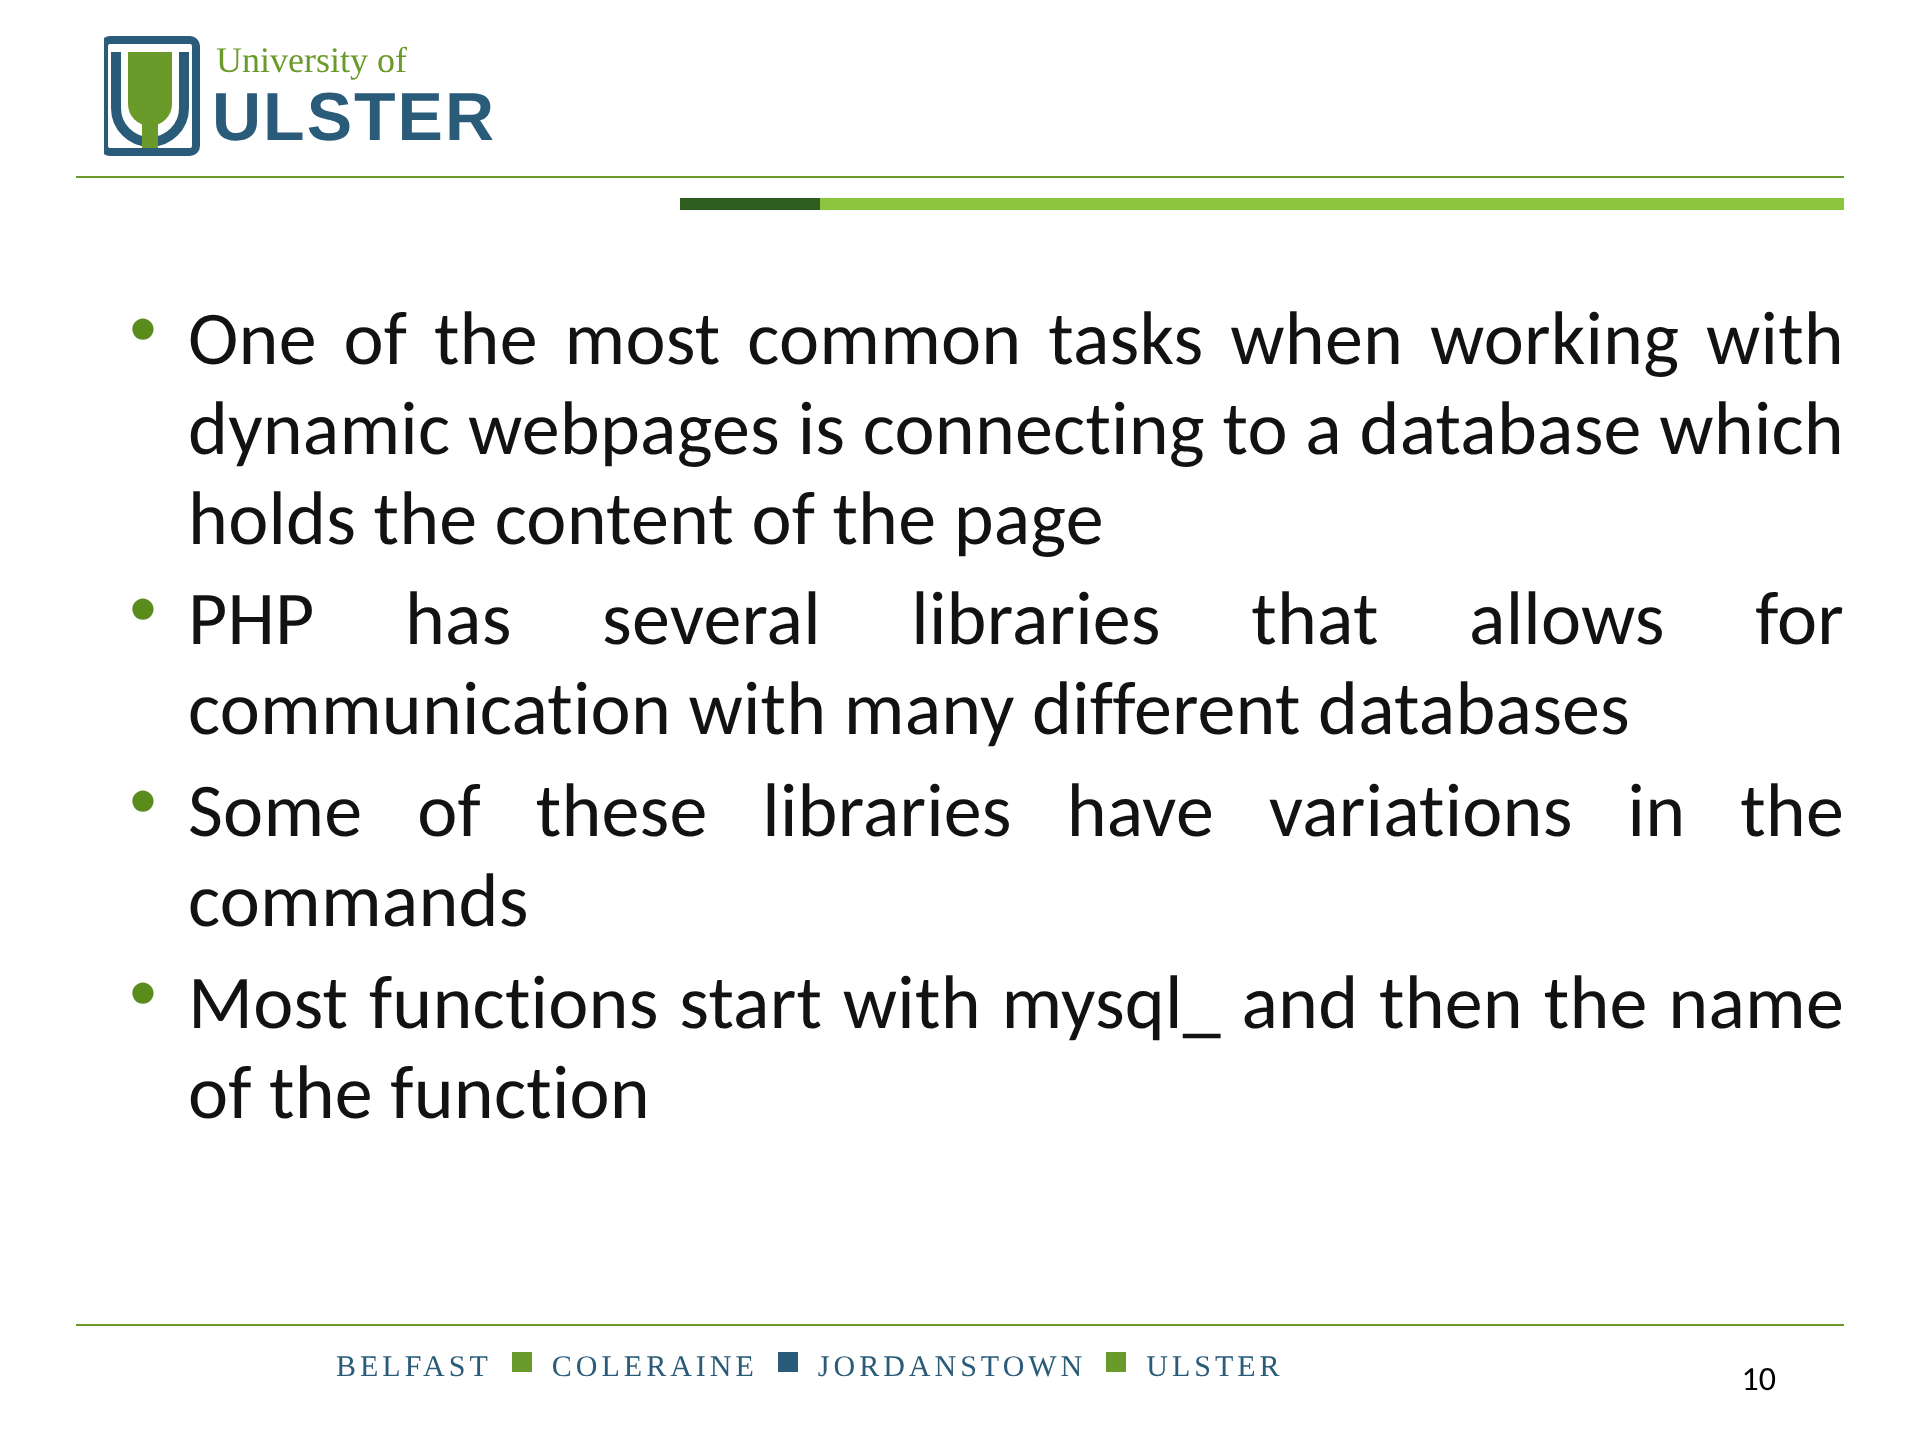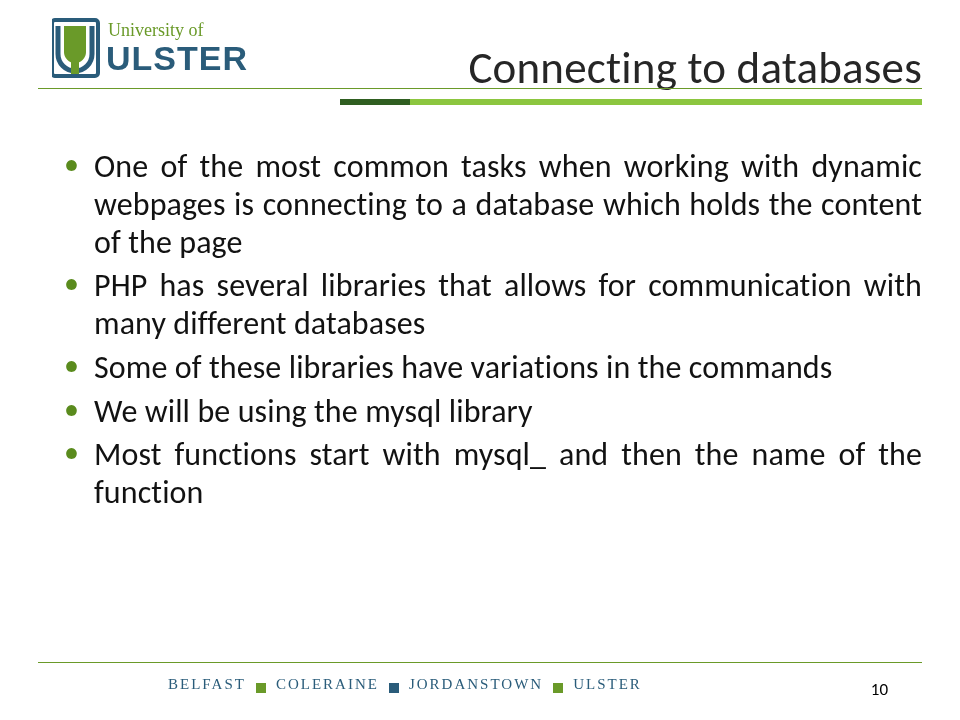--- a/index.html
+++ b/index.html
@@ -55,21 +55,21 @@
     left: 58px;
     right: 38px;
     top: 148px;
   }
   .content ul {
     list-style: none;
   }
   .content li {
     position: relative;
     padding-left: 36px;
-    font-size: 32px;
+    font-size: 38px;
     line-height: 1.18;
     color: #121212;
     text-align: justify;
     margin-bottom: 6px;
     letter-spacing: 0.1px;
   }
   .content li::before {
     content: "•";
     position: absolute;
     left: 6px;
@@ -90,21 +90,21 @@
     right: 38px;
     top: 0;
     height: 1px;
     background: #6a9a29;
   }
   .campuses {
     position: absolute;
     left: 168px;
     top: 14px;
     display: flex;
-    align-items: flex-end;
+    align-items: flex-start;
     gap: 10px;
     font-family: Georgia, "Times New Roman", serif;
     font-size: 15px;
     letter-spacing: 2px;
     color: #2a5c7a;
   }
   .campuses .sq {
     width: 10px;
     height: 10px;
     display: inline-block;
@@ -126,34 +126,32 @@
   <svg class="logo" viewBox="0 0 252 74">
     <g>
       <rect x="0" y="8" width="46" height="56" rx="3" fill="none" stroke="#2a5c7a" stroke-width="4"></rect>
       <path d="M6 14 v28 a17 17 0 0 0 34 0 v-28" fill="none" stroke="#2a5c7a" stroke-width="5"></path>
       <path d="M12 14 v26 a11 11 0 0 0 22 0 v-26" fill="#6a9a29"></path>
       <rect x="19" y="40" width="8" height="22" fill="#6a9a29"></rect>
     </g>
     <text x="56" y="24" font-family="Georgia, serif" font-size="18" fill="#6a9a29">University of</text>
     <text x="54" y="58" font-family="Arial, sans-serif" font-size="34" font-weight="bold" fill="#2a5c7a" letter-spacing="1">ULSTER</text>
   </svg>
-  <div class="title">Connecting to databases</div>
   <div class="rule-top"></div>
   <div class="rule-accent">
     <div class="dark"></div>
     <div class="light"></div>
   </div>
 </div>
 
 <div class="content">
   <ul>
     <li>One of the most common tasks when working with dynamic webpages is connecting to a database which holds the content of the page</li>
     <li>PHP has several libraries that allows for communication with many different databases</li>
     <li>Some of these libraries have variations in the commands</li>
-    <li>We will be using the mysql library</li>
     <li>Most functions start with mysql_ and then the name of the function</li>
   </ul>
 </div>
 
 <div class="footer">
   <div class="footer-rule"></div>
   <div class="campuses">
     <span>BELFAST</span>
     <span class="sq green"></span>
     <span>COLERAINE</span>

